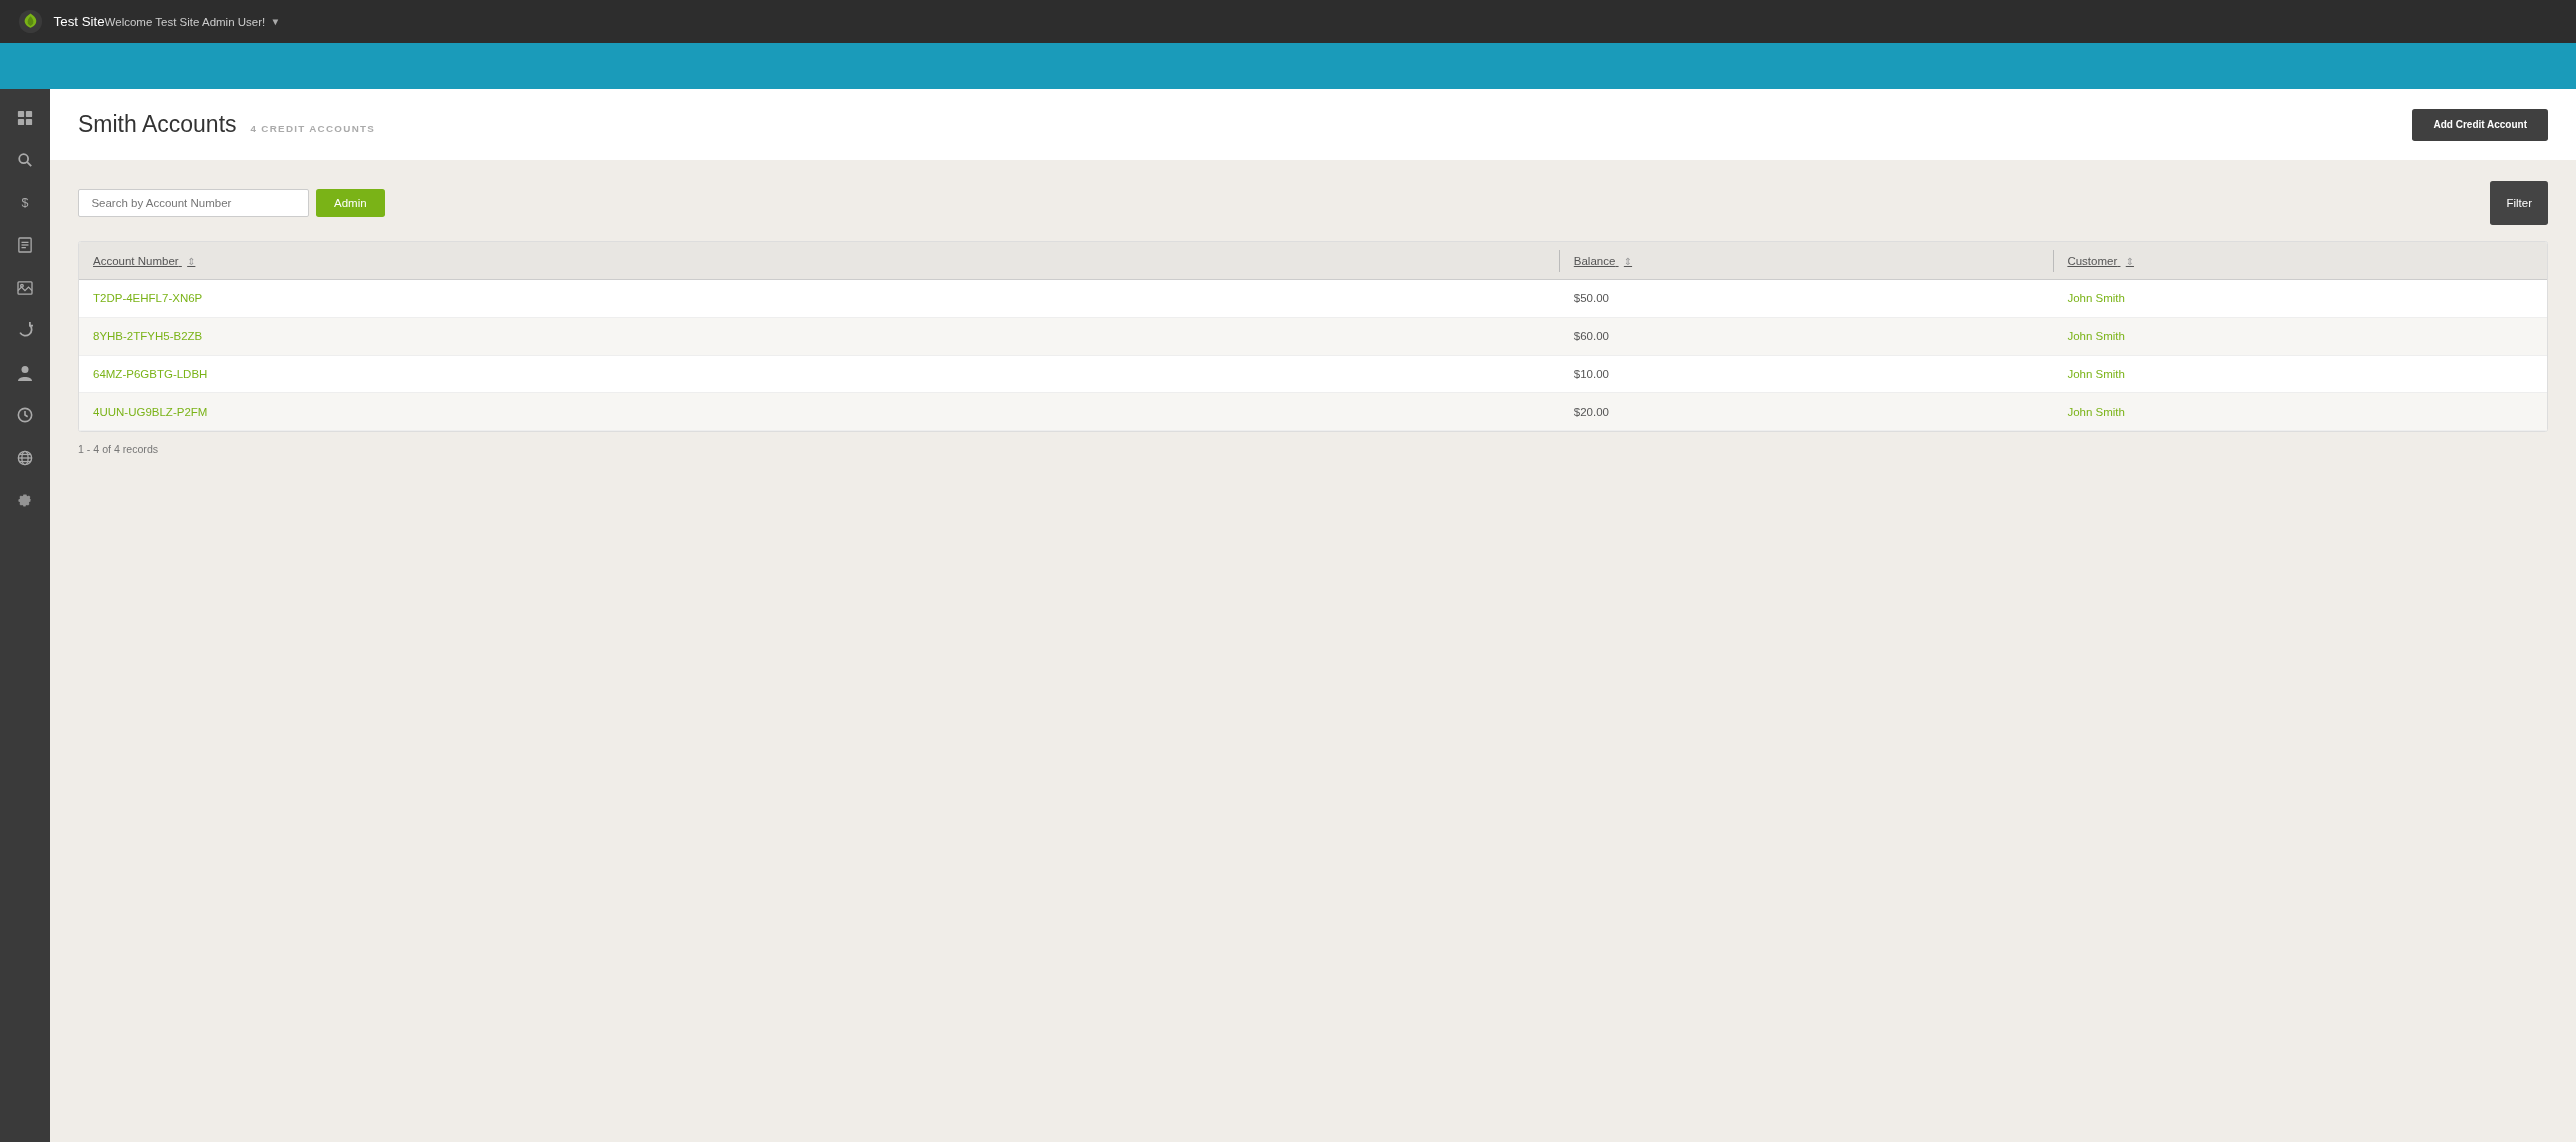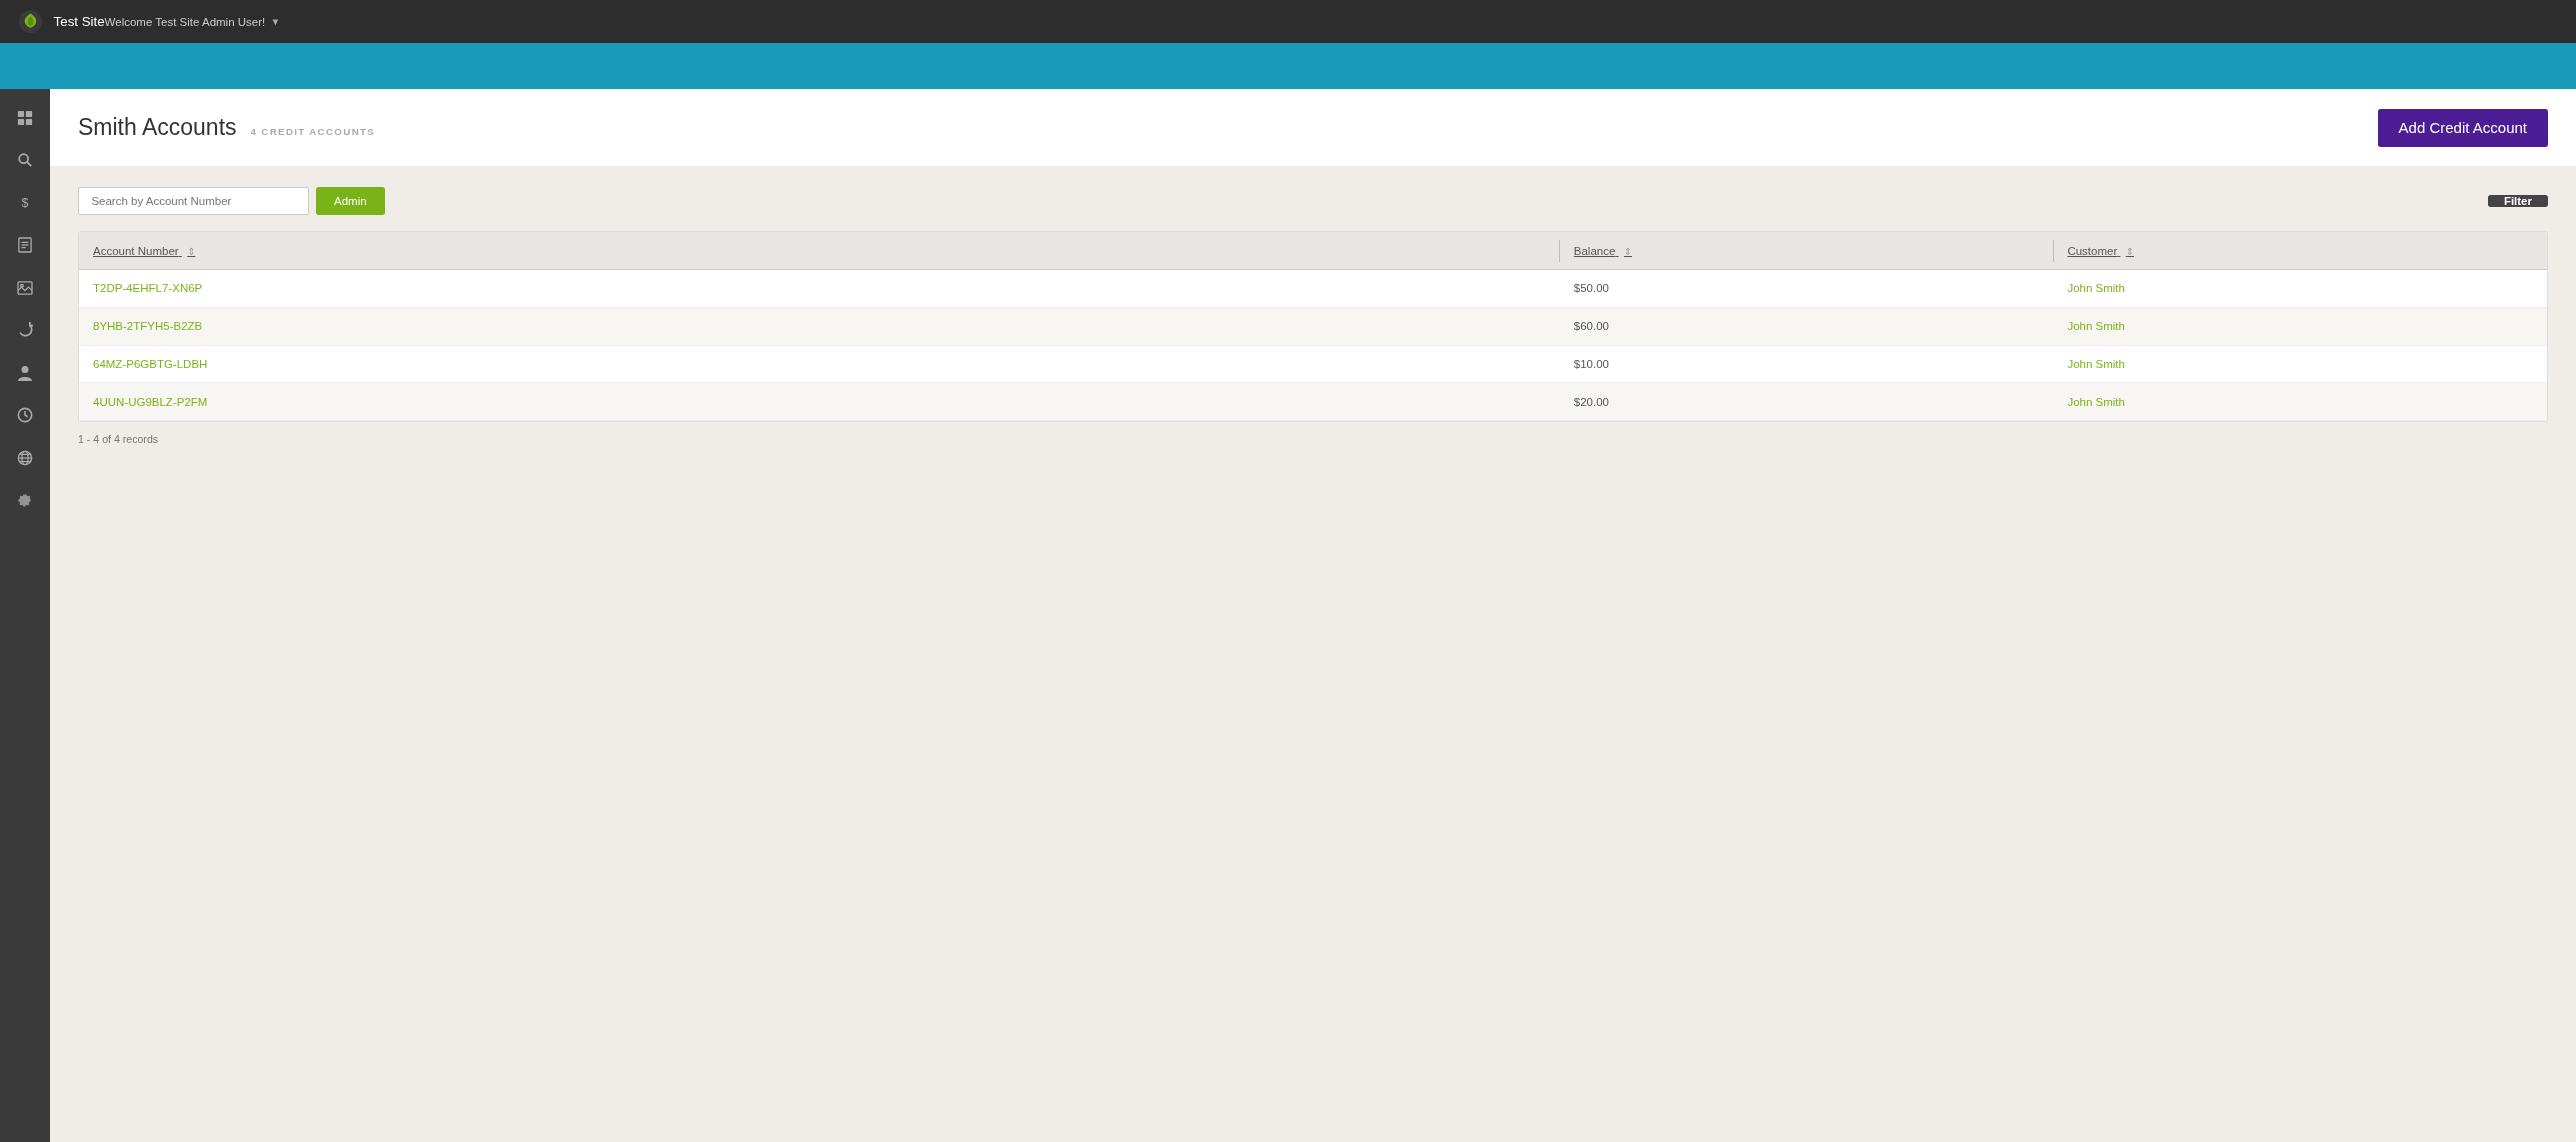--- a/index.html
+++ b/index.html
@@ -110,26 +110,26 @@
       color: #333333;
     }
     .page-subtitle {
       font-size: 9.8px;
       font-weight: 600;
       color: #aaaaaa;
       letter-spacing: 1.3px;
       text-transform: uppercase;
     }
     .add-btn {
-      background: #4c1d95;
+      background: #404040;
       color: #ffffff;
       border: none;
       padding: 10.6px 21px;
-      font-size: 15px;
-      font-weight: 400;
+      font-size: 10px;
+      font-weight: 700;
       border-radius: 2.7px;
       cursor: pointer;
       white-space: nowrap;
     }
 
     
     .search-bar {
       display: flex;
       align-items: center;
       gap: 7px;
@@ -158,23 +158,23 @@
       padding: 8px 18px;
       font-size: 11.5px;
       font-weight: 500;
       border-radius: 2.7px;
       cursor: pointer;
     }
     .filter-btn {
       background: #444444;
       color: #ffffff;
       border: none;
-      padding: 0 16px;
-      font-size: 11.5px;
-      font-weight: 700;
+      padding: 16px 16px;
+      font-size: 11.5px;
+      font-weight: 400;
       border-radius: 2.7px;
       cursor: pointer;
     }
 
     
     .table-wrapper {
       background: #ffffff;
       border: 0.9px solid #dddddd;
       border-radius: 2.7px;
       overflow: hidden;

